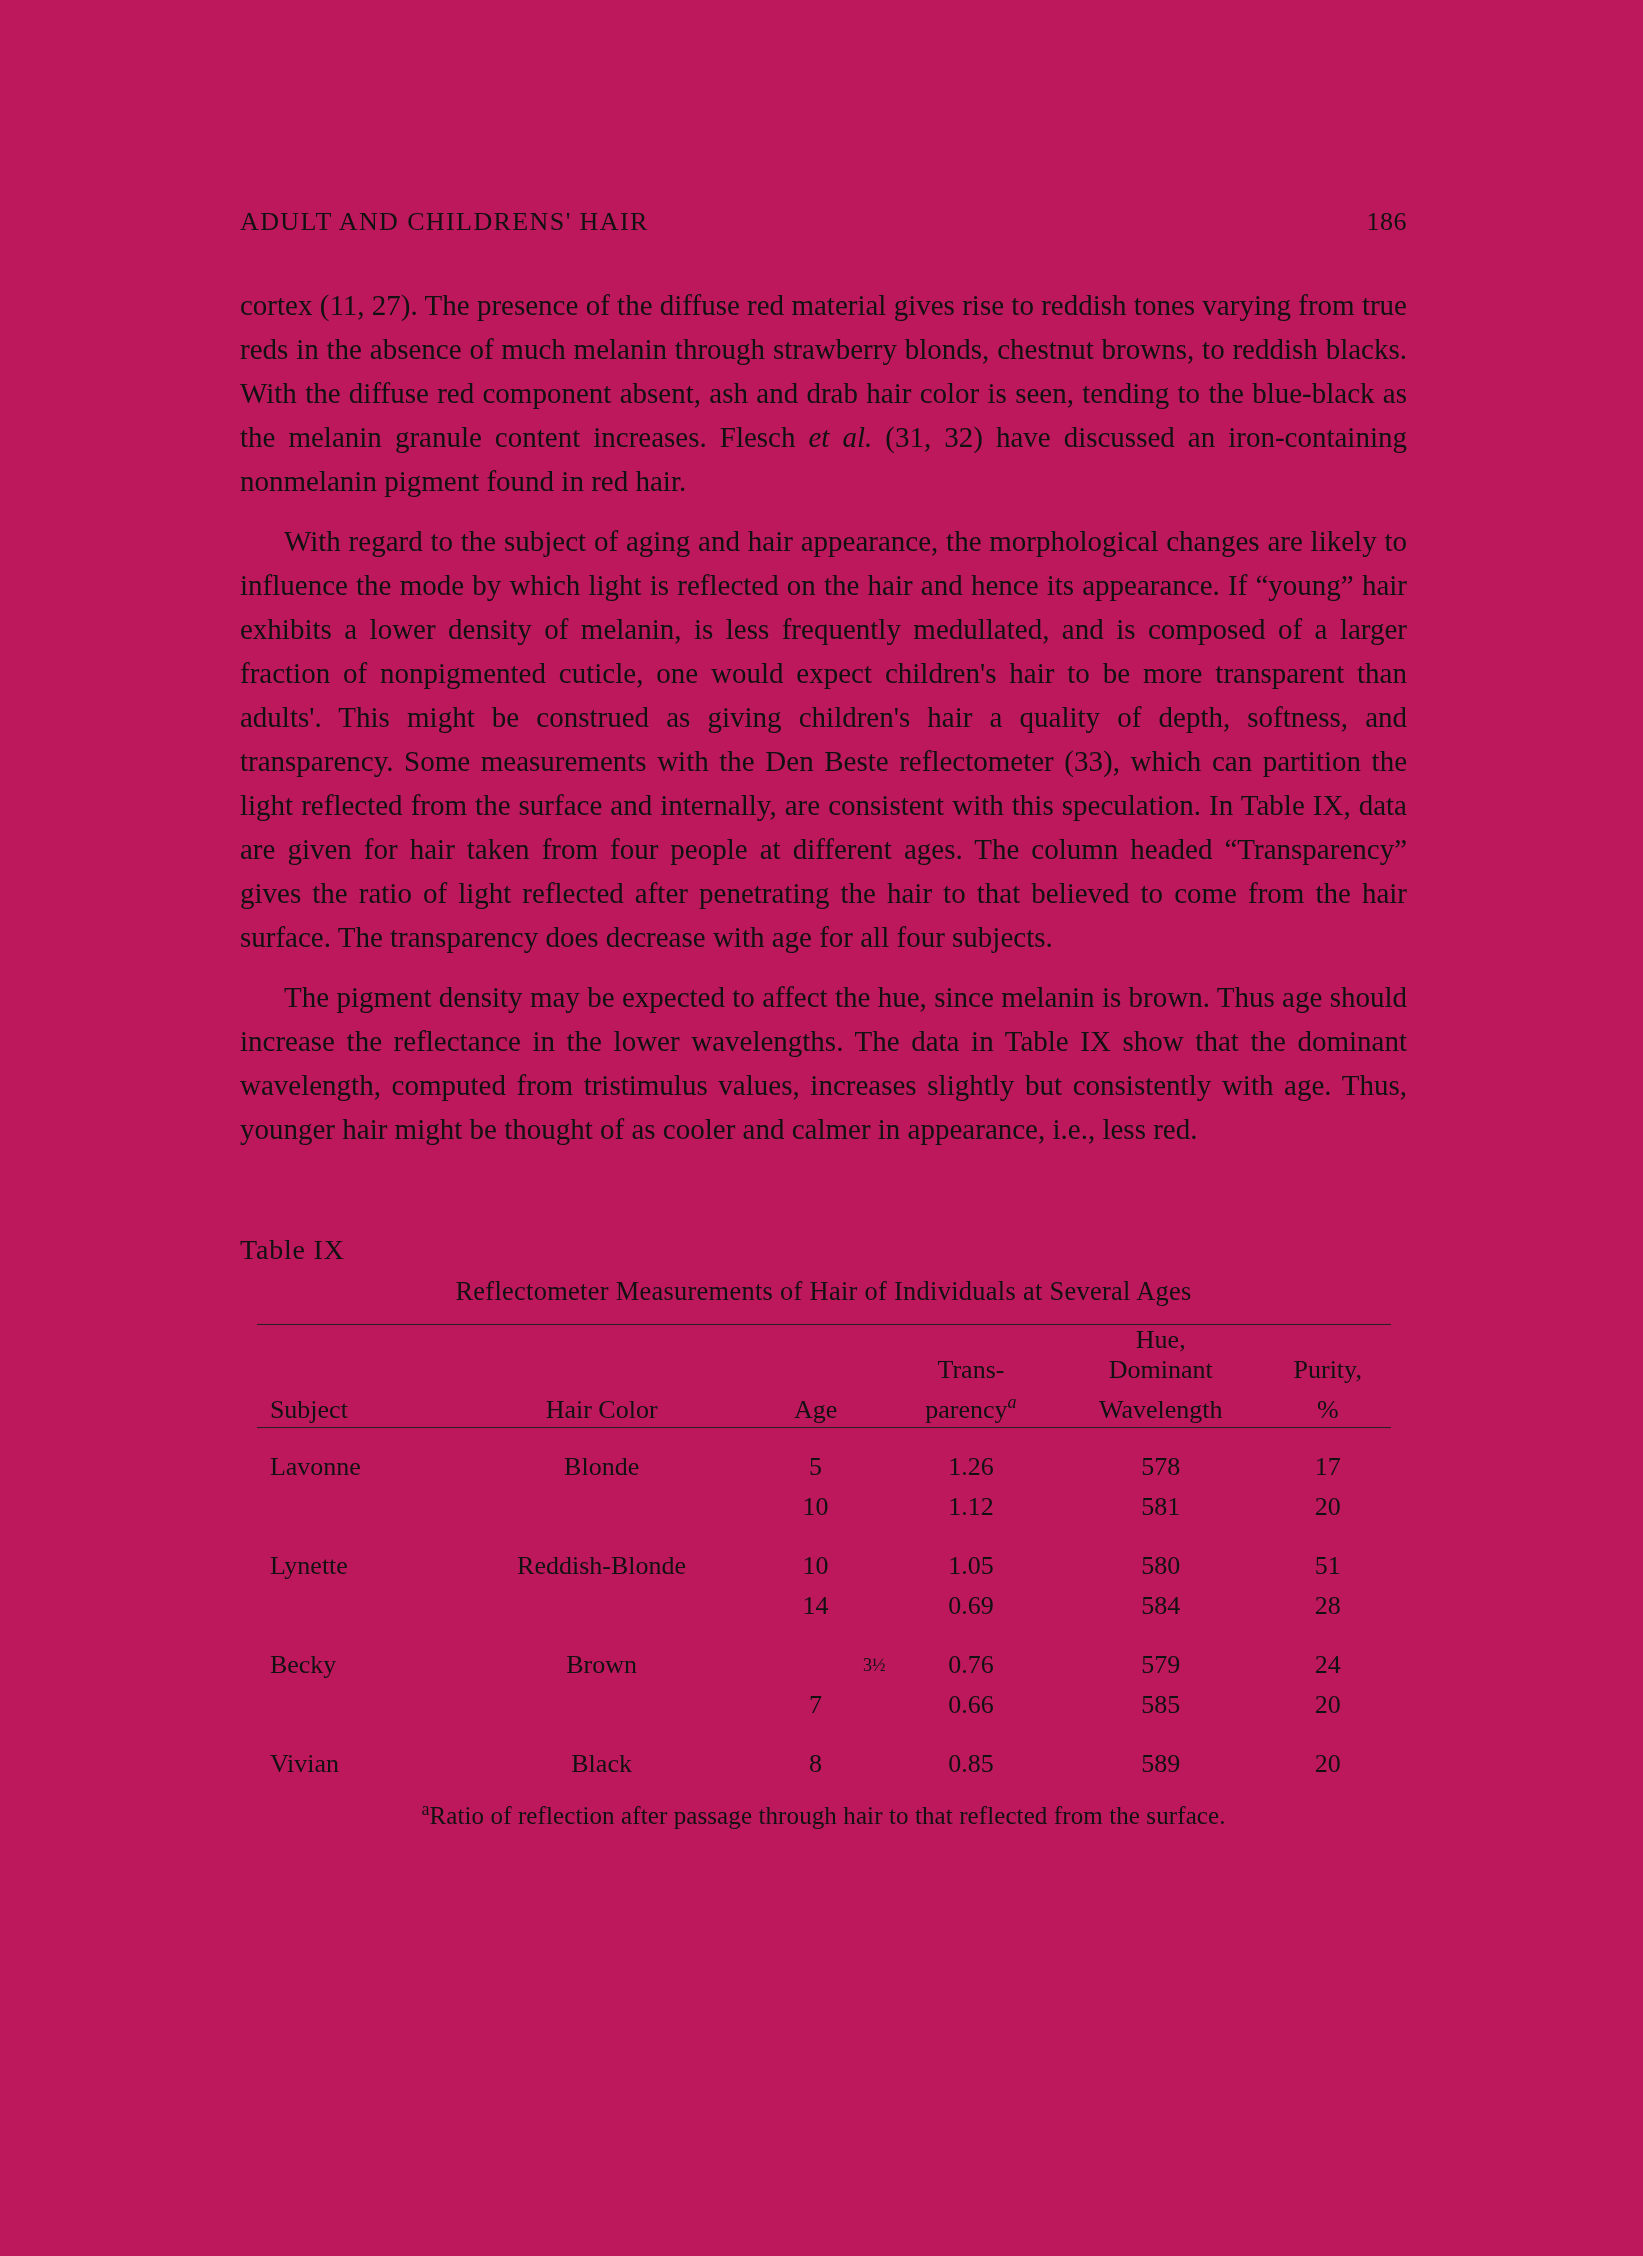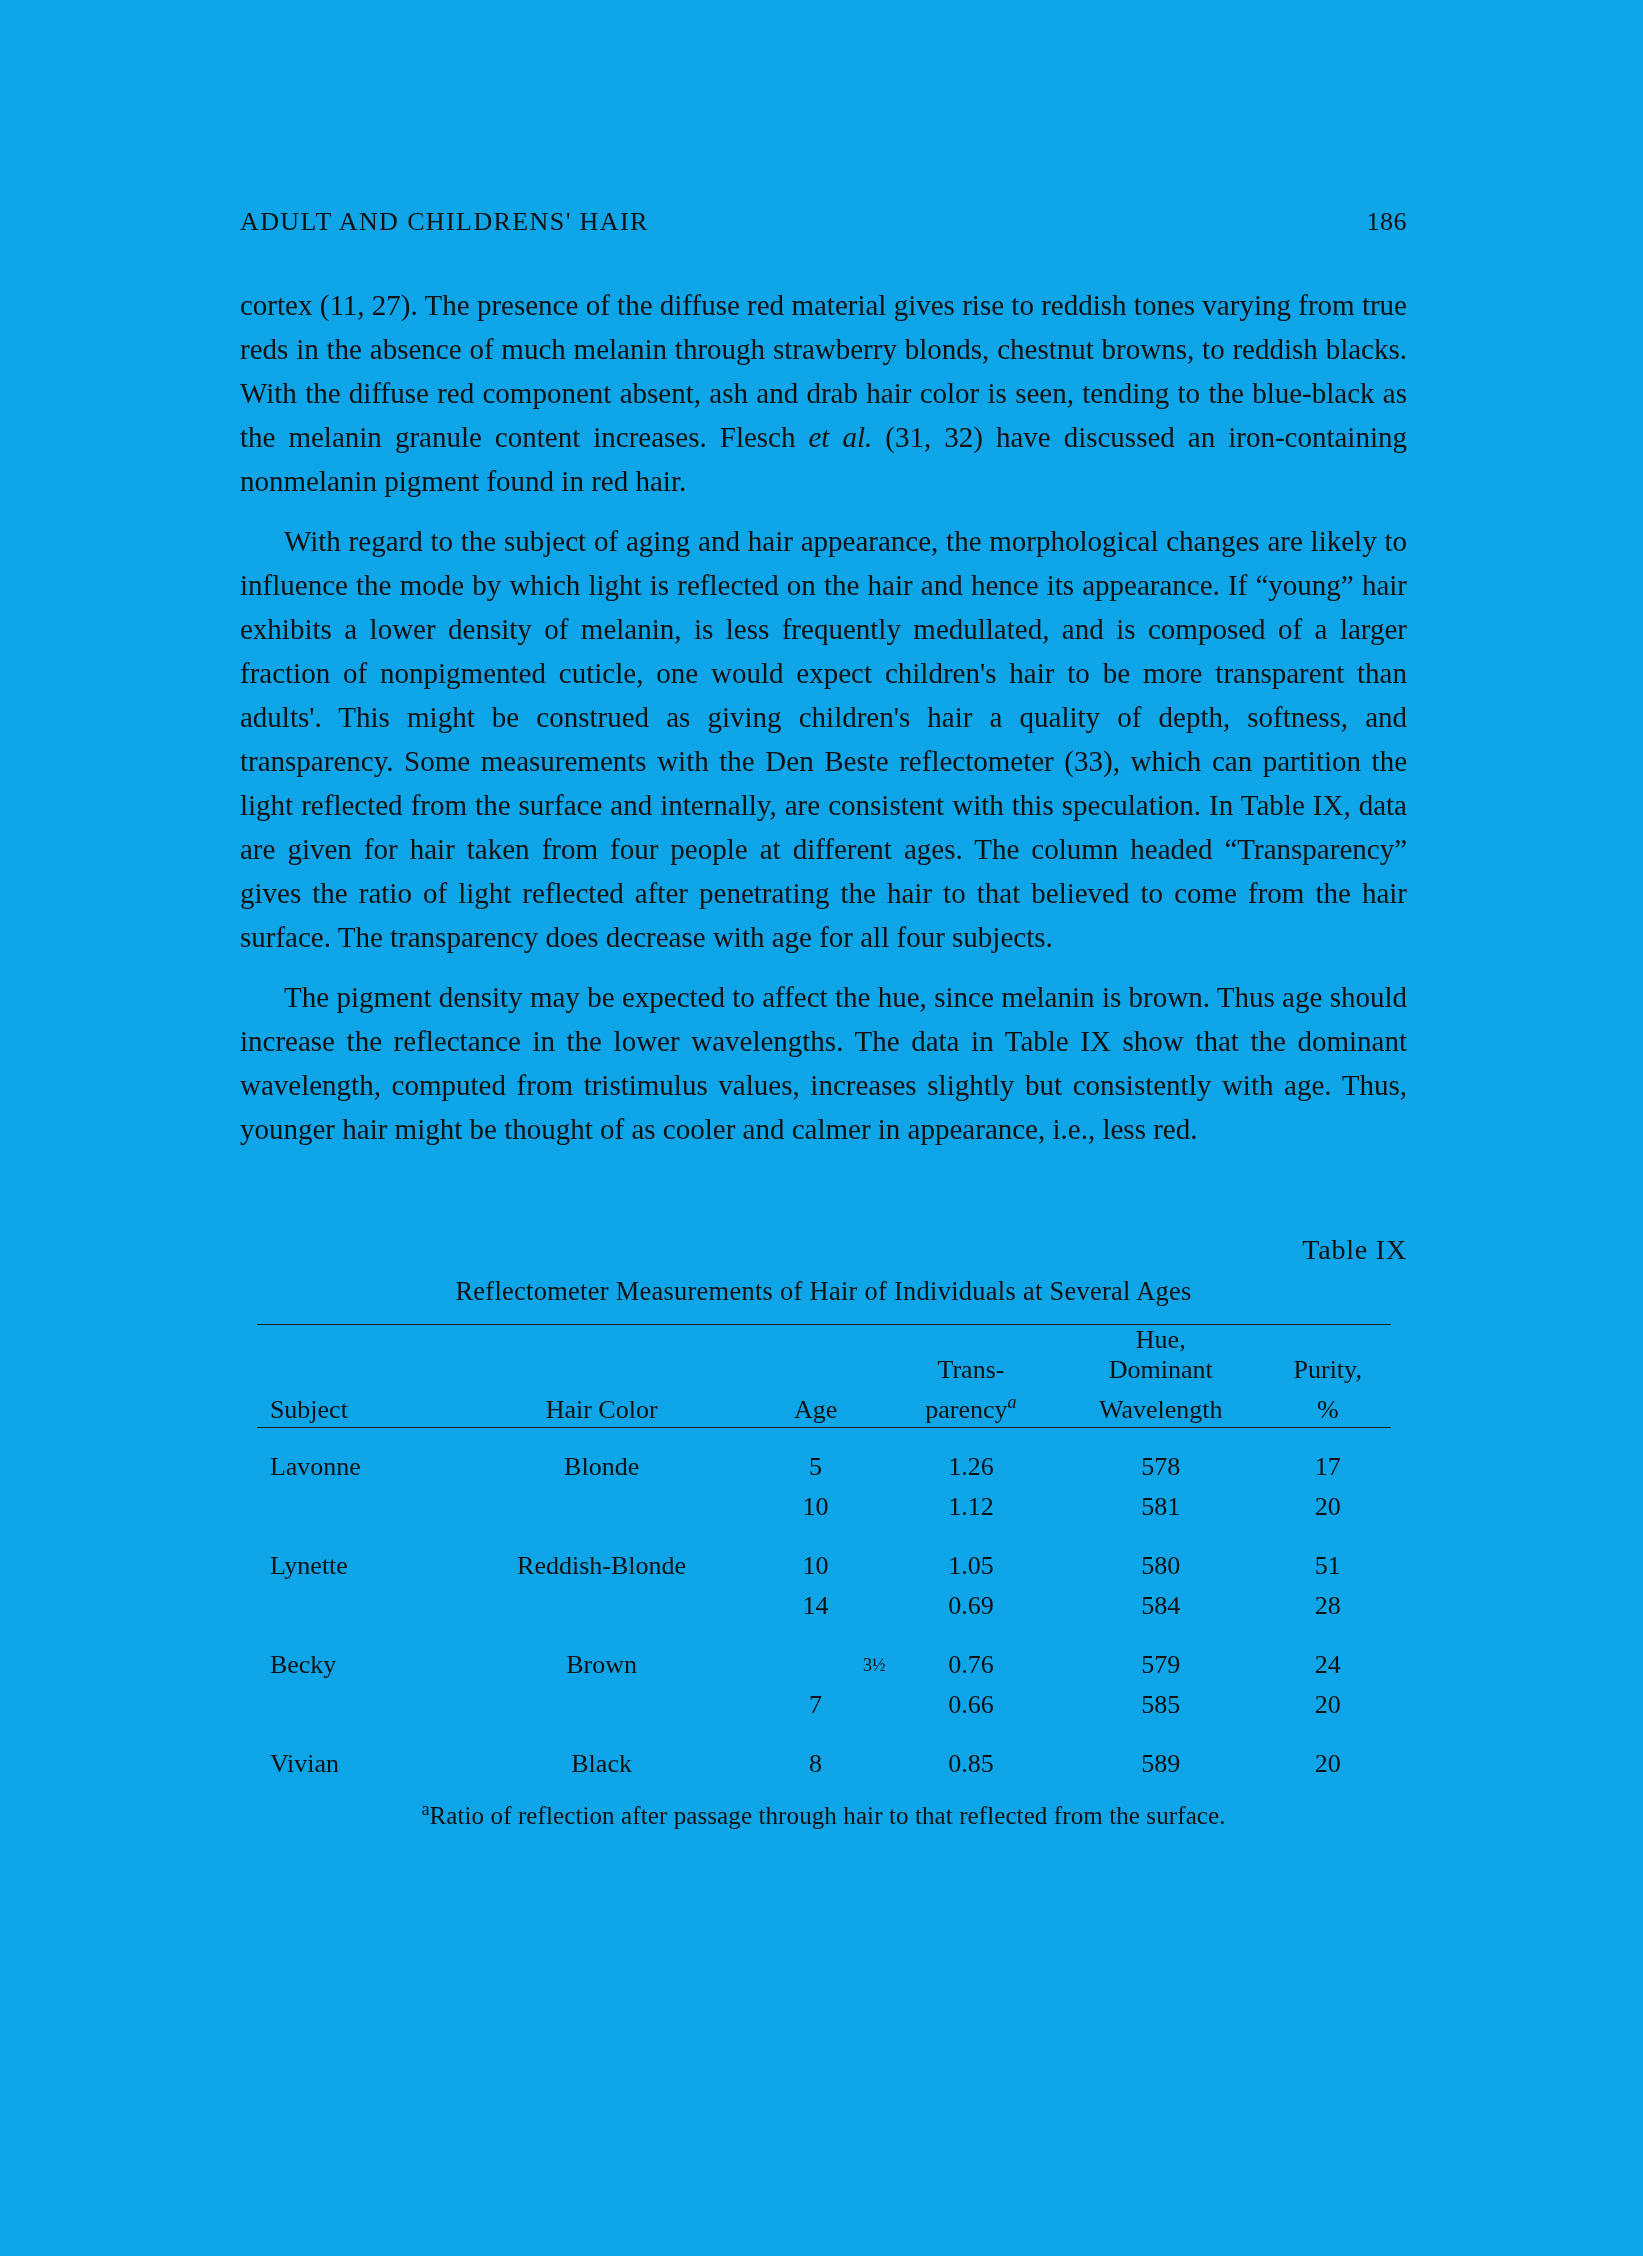--- a/index.html
+++ b/index.html
@@ -13,21 +13,21 @@
     font-family: "Liberation Serif", serif;
     color: #111111;
     position: relative;
     overflow: hidden;
   }
   .page {
     position: absolute;
     left: 0; top: 0;
     width: 1644px;
     height: 2257px;
-    background: #0ea5e9;
+    background: #be185d;
   }
   .content {
     position: absolute;
     left: 240px;
     top: 207px;
     width: 1167px;
   }
   
   .runhead {
     display: flex;
@@ -61,21 +61,21 @@
     text-indent: 44px;
   }
   .italic { font-style: italic; }
 
   
   .table-wrap {
     margin-top: 83px;
     width: 1167px;
   }
   .tbl-title {
-    text-align: right;
+    text-align: left;
     font-size: 28px;
     letter-spacing: 0.8px;
     margin-bottom: 9.6px;
   }
   .tbl-caption {
     text-align: center;
     font-size: 26.4px;
     letter-spacing: 0.3px;
     margin-bottom: 17.3px;
   }

